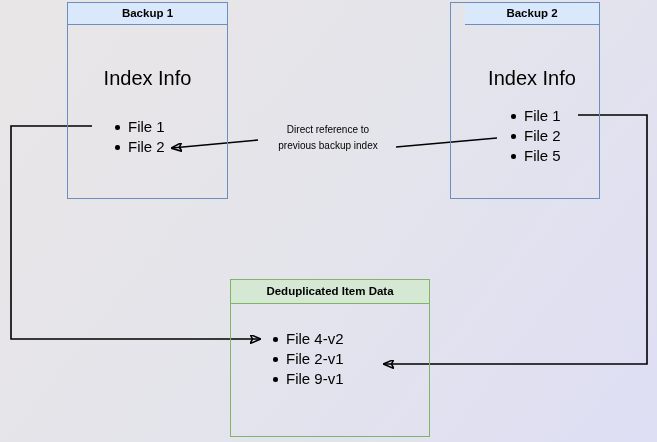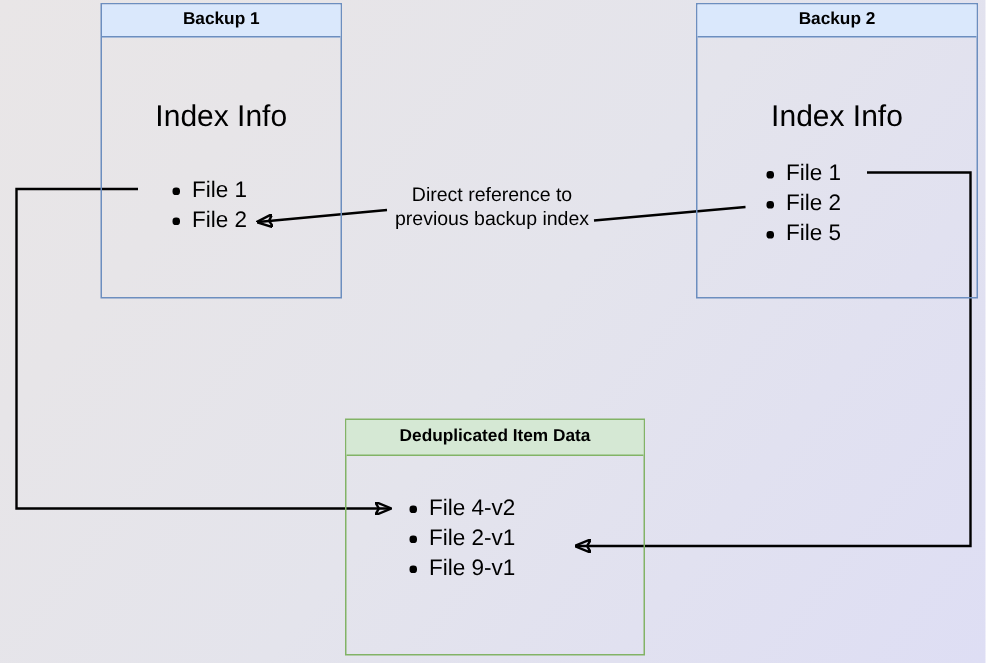--- a/index.html
+++ b/index.html
@@ -89,21 +89,21 @@
     left: 2px;
     top: 8px;
     width: 4.5px;
     height: 4.5px;
     border-radius: 50%;
     background: #000;
   }
   .center-label {
     position: absolute;
     text-align: center;
-    font-size: 13px;
+    font-size: 10px;
     line-height: 16px;
     color: #000;
     white-space: nowrap;
   }
   svg.edges {
     position: absolute;
     left: 0;
     top: 0;
     width: 657px;
     height: 442px;
@@ -139,21 +139,21 @@
     <div class="box-hdr">Backup 1</div>
     <div class="box-body">
       <div class="index-label" style="top:42px;">Index Info</div>
       <ul class="file-list" style="left:45px; top:92px;">
         <li>File 1</li>
         <li>File 2</li>
       </ul>
     </div>
   </div>
 
-  <div class="box blue" style="left:464px; top:2px; width:188px; height:197px;">
+  <div class="box blue" style="left:450px; top:2px; width:150px; height:197px;padding-left:14px;">
     <div class="box-hdr">Backup 2</div>
     <div class="box-body">
       <div class="index-label" style="top:42px;">Index Info</div>
       <ul class="file-list" style="left:44px; top:81px;">
         <li>File 1</li>
         <li>File 2</li>
         <li>File 5</li>
       </ul>
     </div>
   </div>

